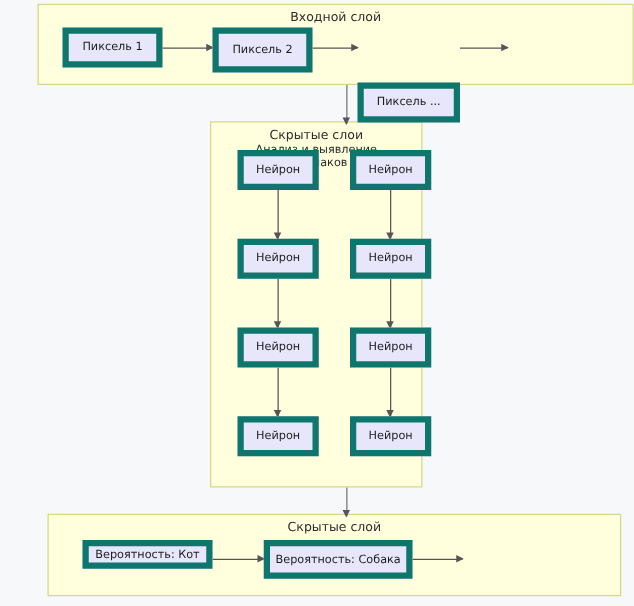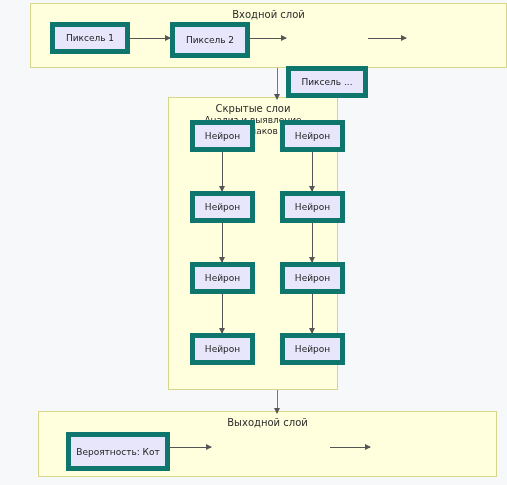--- a/index.html
+++ b/index.html
@@ -163,24 +163,27 @@
   </div>
   <div class="arrow-v dark" style="left:312px; top:294px; height:39px;"></div>
 
   <div class="node" style="left:280px; top:333px; width:65px; height:32px;">
     <span>Нейрон</span>
   </div>
 
   <div class="arrow-v" style="left:277px; top:390px; height:23px;"></div>
 
   <div class="layer" style="left:38px; top:411px; width:459px; height:66px;">
-    <div class="layer-title">Выходной слой</div>
+    <div class="layer-title">Скрытые слой</div>
   </div>
 
-  <div class="node" style="left:66px; top:432px; width:104px; height:39px;">
+  <div class="node" style="left:66px; top:432px; width:104px; height:23px;">
     <span>Вероятность: Кот</span>
   </div>
   <div class="arrow-h" style="left:170px; top:447px; width:41px;"></div>
 
+  <div class="node" style="left:211px; top:432px; width:119px; height:31px;">
+    <span>Вероятность: Собака</span>
+  </div>
   <div class="arrow-h" style="left:330px; top:447px; width:40px;"></div>
 
 
 </div>
 
 </body></html>

